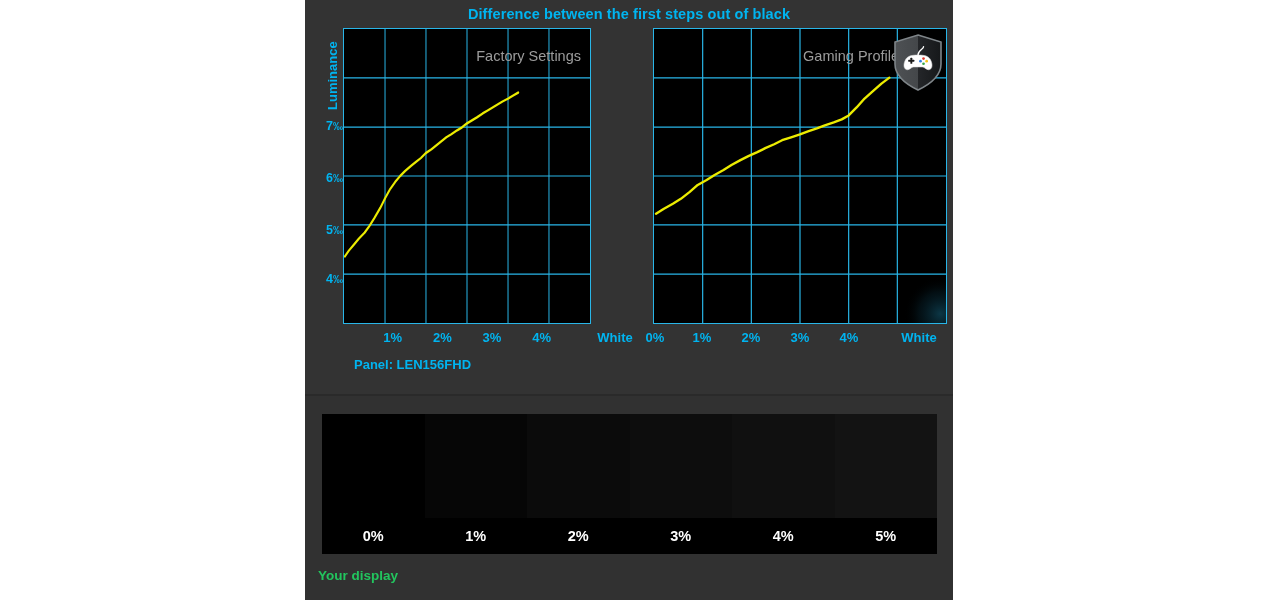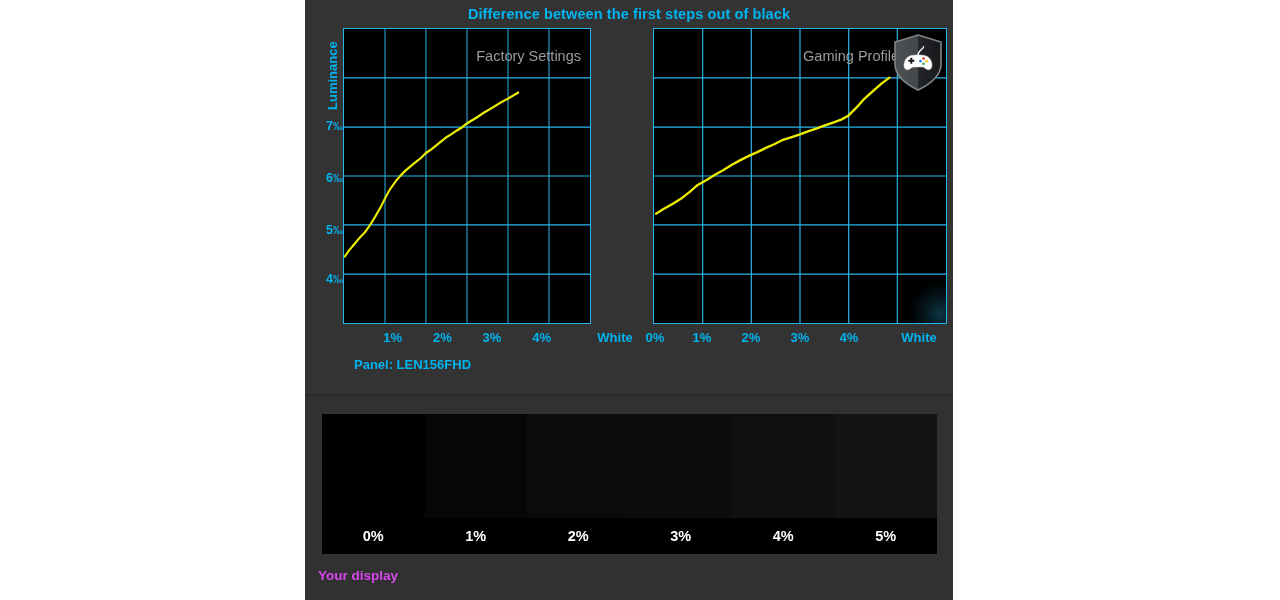--- a/index.html
+++ b/index.html
@@ -208,21 +208,21 @@
     font-size: 14.5px;
     font-weight: bold;
     text-align: center;
     line-height: 36px;
   }
 
   .your-display {
     position: absolute;
     left: 13px;
     top: 172px;
-    color: #d946ef;
+    color: #22c55e;
     font-size: 13.5px;
     font-weight: bold;
     white-space: nowrap;
   }
 </style>
 </head>
 <body>
 
 <div id="root">
 

